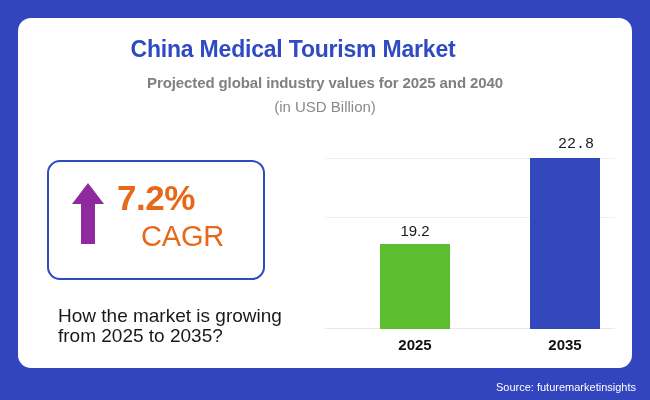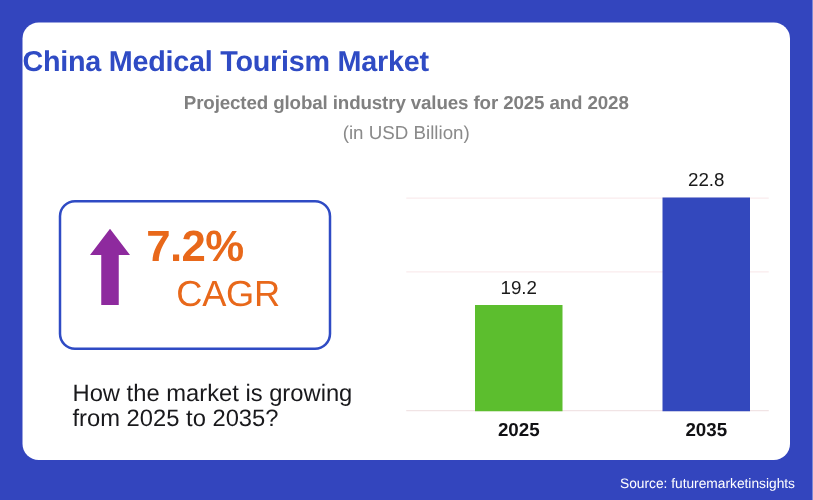--- a/index.html
+++ b/index.html
@@ -14,21 +14,21 @@
   }
   #card{
     position:absolute;left:18px;top:18px;
     width:614px;height:350px;
     background:#ffffff;
     border-radius:13px;
     overflow:hidden;
   }
   #title{
     position:absolute;left:0;top:18px;width:550px;
-    text-align:left;
+    text-align:center;
     font-size:23px;font-weight:bold;
     color:#2f4bc4;
     letter-spacing:-0.2px;
   }
   #subtitle{
     position:absolute;left:0;top:56px;width:614px;
     text-align:center;
     font-size:15px;font-weight:bold;
     color:#808080;
     letter-spacing:-0.1px;
@@ -92,38 +92,38 @@
   #bar-2035{ left:205px; background:#3348bd; }
   .bar-value{
     position:absolute;width:90px;text-align:center;
     font-size:15px;color:#1a1a1a;
   }
   .bar-category{
     position:absolute;bottom:0;width:90px;text-align:center;
     font-size:15px;font-weight:bold;color:#111114;
   }
   #value-2025{ left:45px; }
-  #value-2035{ left:195px; }
+  #value-2035{ left:206px;font-family:Liberation Mono, monospace; }
   #cat-2025{ left:45px; }
   #cat-2035{ left:195px; }
 
   #source{
     position:absolute;right:14px;bottom:7px;
     font-size:11px;color:#ffffff;
   }
 </style>
 </head>
 <body>
 
 <div id="frame">
 
   <div id="card">
 
     <div id="title">China Medical Tourism Market</div>
-    <div id="subtitle">Projected global industry values for 2025 and 2028</div>
+    <div id="subtitle">Projected global industry values for 2025 and 2040</div>
     <div id="units">(in USD Billion)</div>
 
     <div id="cagr-box">
       <svg id="arrow-icon" viewBox="0 0 34 66">
         <path d="M17 3 L33 24 L24 24 L24 64 L10 64 L10 24 L1 24 Z" fill="#8e2a9e"></path>
       </svg>
       <div id="cagr-value">7.2%</div>
       <div id="cagr-label">CAGR</div>
     </div>
 

